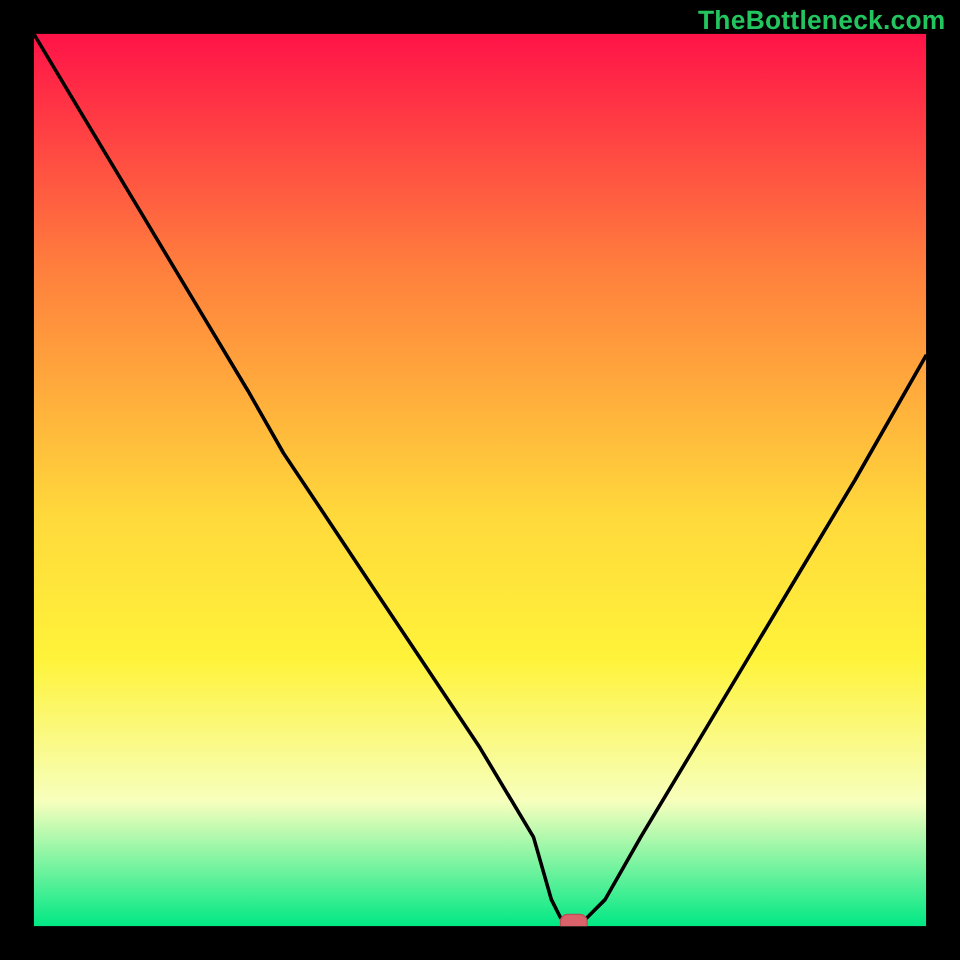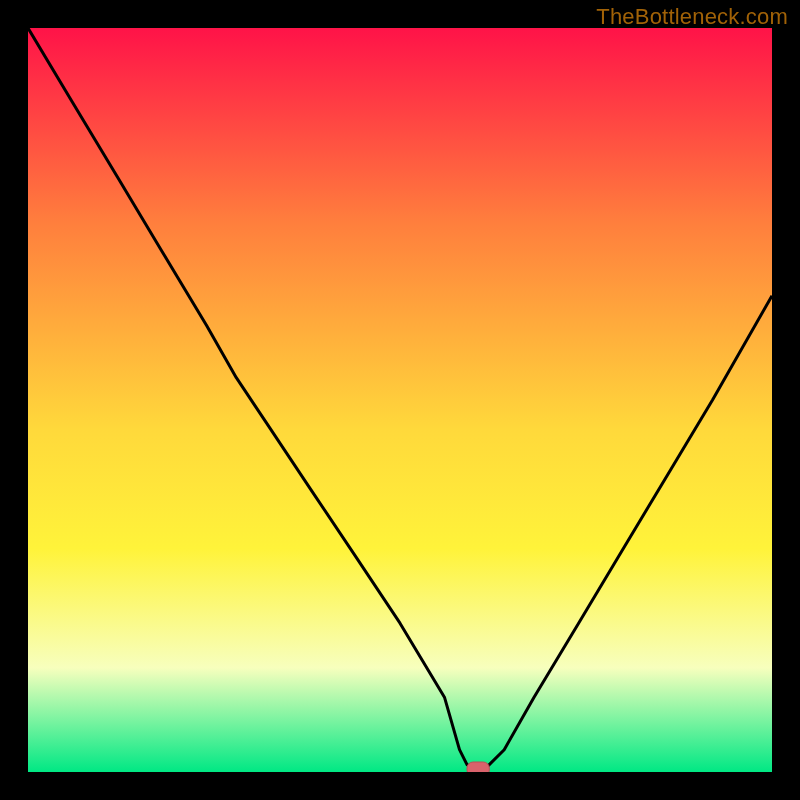--- a/index.html
+++ b/index.html
@@ -14,23 +14,23 @@
   .frame {
     position: relative;
     width: 800px;
     height: 800px;
     background: #000;
   }
   .watermark {
     position: absolute;
     top: 4px;
     right: 12px;
-    color: #a16207;
+    color: #22c55e;
     font-size: 22px;
-    font-weight: 400;
+    font-weight: 700;
     letter-spacing: 0.2px;
     z-index: 10;
   }
   .plot-area {
     position: absolute;
     left: 28px;
     top: 28px;
     width: 744px;
     height: 744px;
     overflow: hidden;

